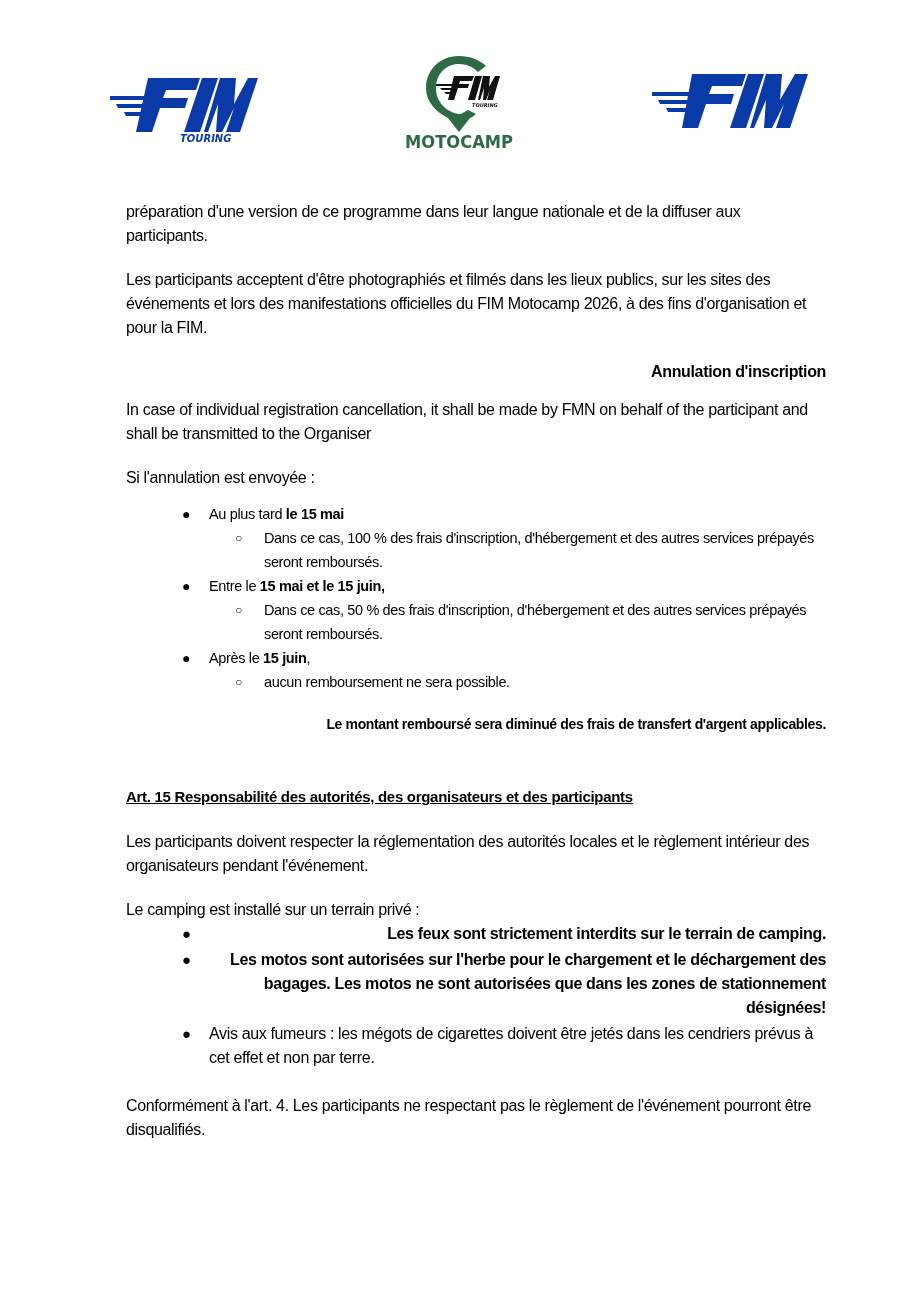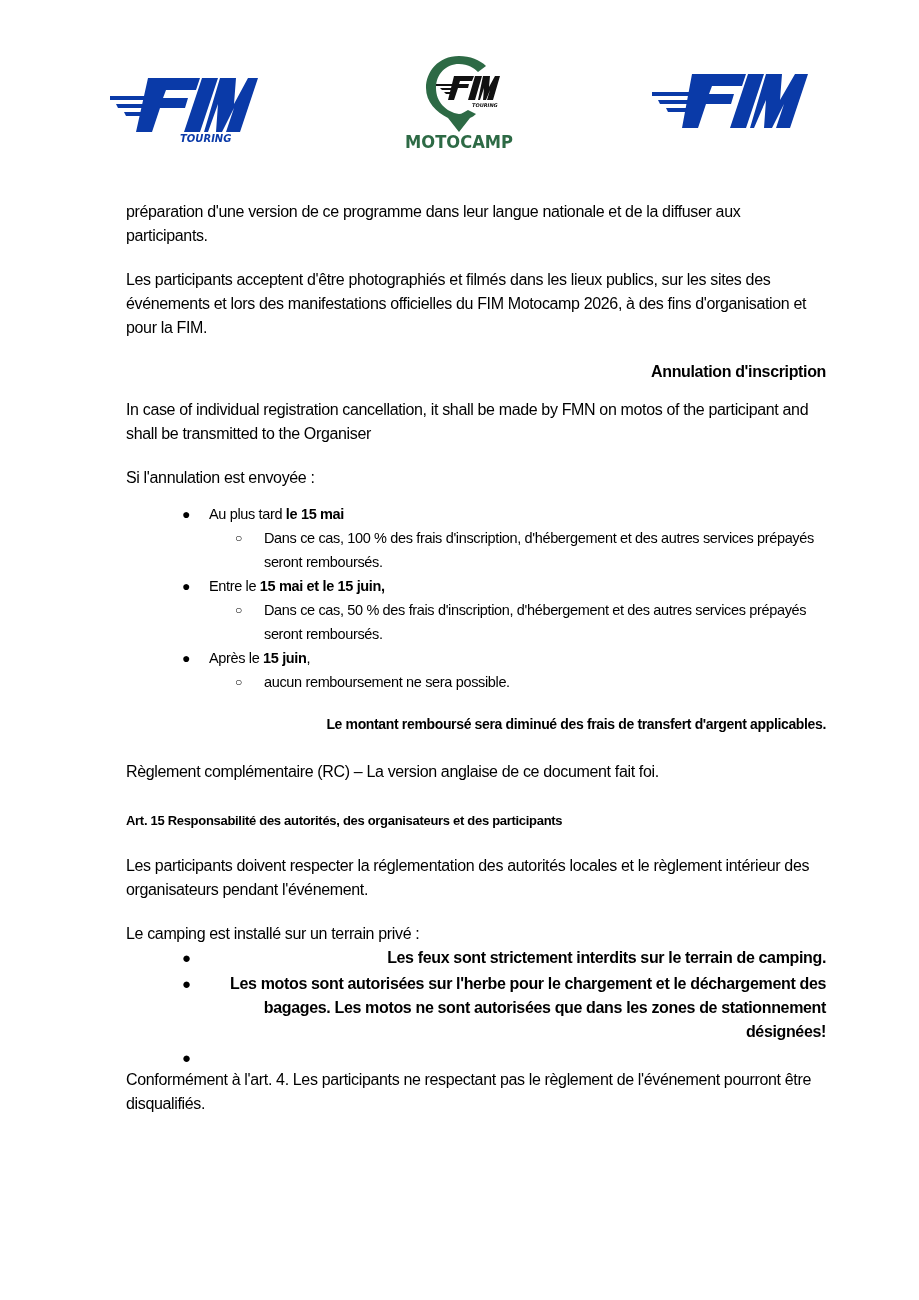--- a/index.html
+++ b/index.html
@@ -22,21 +22,21 @@
     ul.l1 > li { position: relative; padding-left: 83px; font-size: 14.5px; line-height: 24px; }
     ul.l1 > li > .bullet { position: absolute; left: 56px; top: 0; font-size: 14px; }
     ul.l2 { list-style: none; margin: 0; padding: 0; }
     ul.l2 > li { position: relative; padding-left: 55px; font-size: 14.5px; line-height: 24px; }
     ul.l2 > li > .bullet { position: absolute; left: 26px; top: 0; font-size: 12px; }
 
     ul.l3 { list-style: none; margin: 0; padding: 0; }
     ul.l3 > li { position: relative; padding-left: 83px; font-size: 16px; line-height: 24px; margin-bottom: 2px; }
     ul.l3 > li > .bullet { position: absolute; left: 56px; top: 0; font-size: 15px; }
 
-    h2.art { margin: 0; font-size: 13px; line-height: 26px; font-weight: bold; 
+    h2.art { margin: 0; font-size: 15px; line-height: 26px; font-weight: bold; text-decoration: underline;
              letter-spacing: -0.3px; }
 
     .footer { position: absolute; left: 110px; top: 1225px; width: 700px; font-size: 13px; letter-spacing: -0.3px; }
     .footer .num { position: absolute; right: 0; top: -4px; font-size: 16px; }
   </style>
 </head>
 <body>
 
 <div class="page">
 
@@ -89,21 +89,21 @@
     </svg>
   </div>
 
   <div class="content">
     <p>préparation d'une version de ce programme dans leur langue nationale et de la diffuser aux participants.</p>
     <div class="gap"></div>
     <p>Les participants acceptent d'être photographiés et filmés dans les lieux publics, sur les sites des événements et lors des manifestations officielles du FIM Motocamp 2026, à des fins d'organisation et pour la FIM.</p>
     <div class="gap"></div>
     <p class="bold">Annulation d'inscription</p>
     <div class="gap" style="height:14px"></div>
-    <p>In case of individual registration cancellation, it shall be made by FMN on motos of the participant and shall be transmitted to the Organiser</p>
+    <p>In case of individual registration cancellation, it shall be made by FMN on behalf of the participant and shall be transmitted to the Organiser</p>
     <div class="gap"></div>
     <p>Si l'annulation est envoyée :</p>
     <div class="gap" style="height:12px"></div>
 
     <ul class="l1">
       <li>
         <span class="bullet">●</span>
         <span>Au plus tard </span><span class="bold">le 15 mai</span><span></span>
         <ul class="l2">
           <li>
@@ -130,39 +130,39 @@
             <span class="bullet">○</span>
             <span>aucun remboursement ne sera possible.</span>
           </li>
         </ul>
       </li>
     </ul>
 
     <div class="gap" style="height:18px"></div>
     <p class="bold" style="font-size:14px">Le montant remboursé sera diminué des frais de transfert d'argent applicables.</p>
     <div class="gap" style="height:24px"></div>
-    <p>Règlement complémentaire (RC) – La version anglaise de ce document fait foi.</p>
     <div class="gap" style="height:24px"></div>
     <h2 class="art">Art. 15 Responsabilité des autorités, des organisateurs et des participants</h2>
     <div class="gap" style="height:20px"></div>
     <p>Les participants doivent respecter la réglementation des autorités locales et le règlement intérieur des organisateurs pendant l'événement.</p>
     <div class="gap" style="height:20px"></div>
     <p>Le camping est installé sur un terrain privé :</p>
 
     <ul class="l3">
       <li class="bold">
         <span class="bullet">●</span>
         <span>Les feux sont strictement interdits sur le terrain de camping.</span>
       </li>
       <li class="bold">
         <span class="bullet">●</span>
         <span>Les motos sont autorisées sur l'herbe pour le chargement et le déchargement des bagages. Les motos ne sont autorisées que dans les zones de stationnement désignées!</span>
       </li>
       <li>
         <span class="bullet">●</span>
+        <span>Avis aux fumeurs : les mégots de cigarettes doivent être jetés dans les cendriers prévus à cet effet et non par terre.</span>
       </li>
     </ul>
 
     <div class="gap" style="height:22px"></div>
     <p>Conformément à l'art. 4. Les participants ne respectant pas le règlement de l'événement pourront être disqualifiés.</p>
   </div>
 
 </div>
 
 </body></html>

